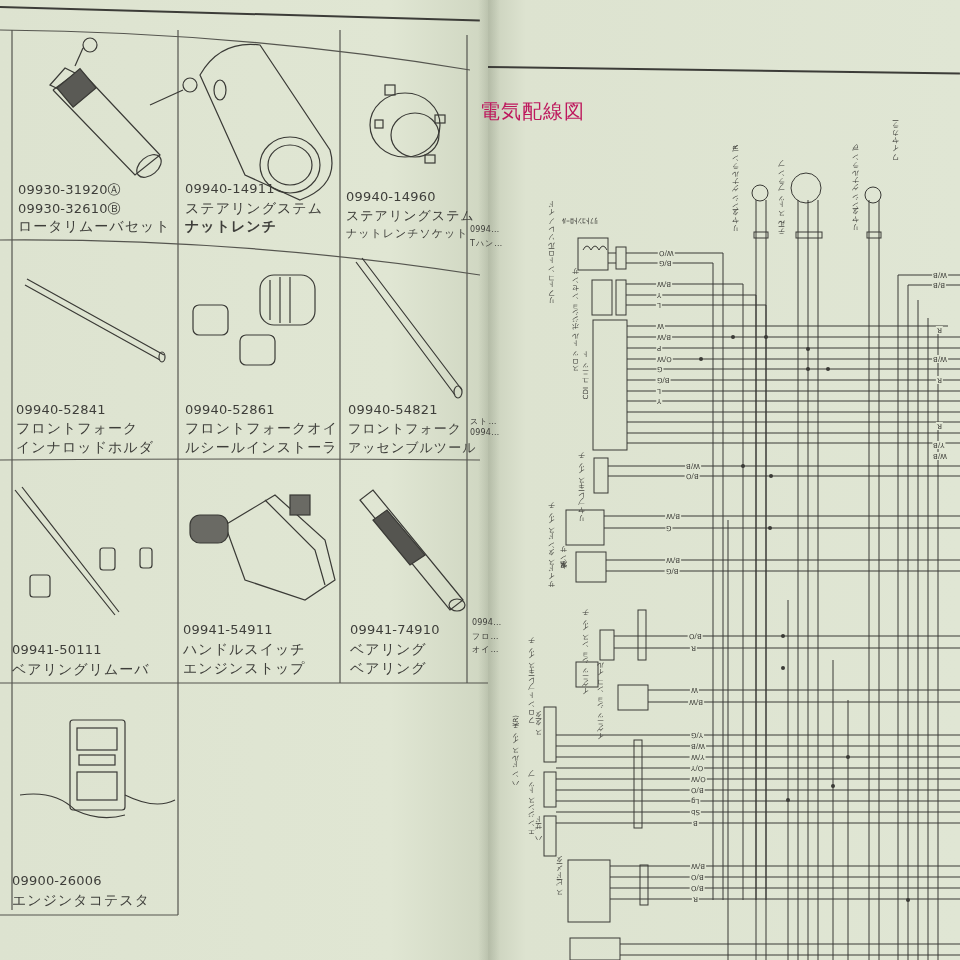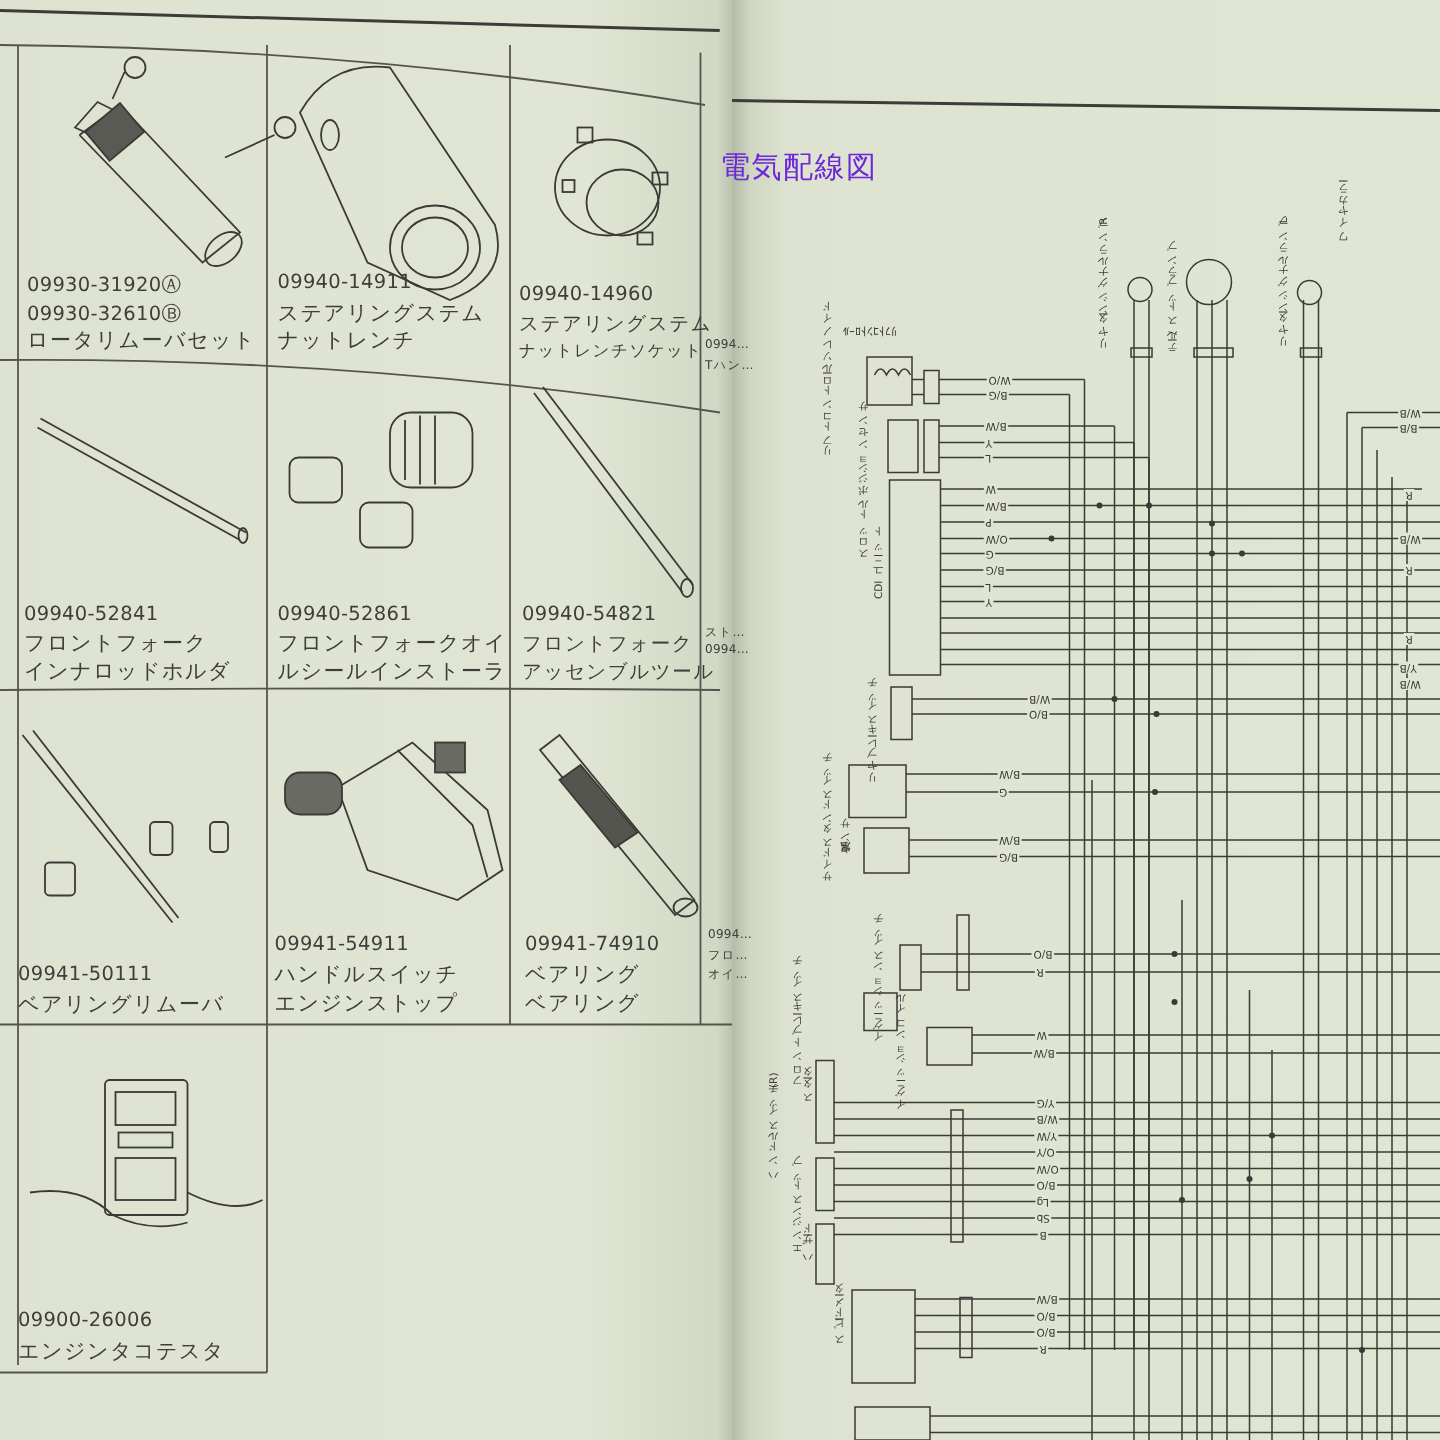--- a/index.html
+++ b/index.html
@@ -3,21 +3,21 @@
 <meta charset="utf-8">
 <style>
   html,body{margin:0;padding:0;}
   body{width:960px;height:960px;overflow:hidden;background:#d9dfcc;font-family:"DejaVu Sans",sans-serif;position:relative;color:#3a3a36;}
   .page-left{position:absolute;left:0;top:0;width:488px;height:960px;background:linear-gradient(90deg,#dde3d0 0%,#e0e6d3 80%,#cfd6c1 100%);}
   .page-right{position:absolute;left:488px;top:0;width:472px;height:960px;background:linear-gradient(90deg,#c9d0bb 0%,#dde3d0 8%,#e0e6d4 100%);}
   .gutter{position:absolute;left:478px;top:0;width:22px;height:960px;background:linear-gradient(90deg,rgba(0,0,0,0) 0%,rgba(90,100,80,0.18) 50%,rgba(0,0,0,0) 100%);}
   .top-rule{position:absolute;left:0;top:6px;width:480px;height:2px;background:#3c3c38;transform:rotate(1.6deg);transform-origin:left;}
   .tool-code{position:absolute;left:6px;font-size:13px;color:#3e3e3a;white-space:nowrap;letter-spacing:0.2px;}
   .tool-name{position:absolute;left:6px;font-size:14px;color:#3e3e3a;white-space:nowrap;letter-spacing:1px;}
-  .right-title{position:absolute;left:480px;top:98px;font-size:20px;color:#6d28d9;font-family:"DejaVu Serif",serif;letter-spacing:1px;}
+  .right-title{position:absolute;left:480px;top:98px;font-size:20px;color:#be185d;font-family:"DejaVu Serif",serif;letter-spacing:1px;}
   .right-top-rule{position:absolute;left:488px;top:66px;width:472px;height:2px;background:#3c3c38;transform:rotate(0.8deg);transform-origin:left;}
   .wlabel{position:absolute;font-size:7px;color:#3a3a36;background:#dfe5d2;padding:0 1px;line-height:8px;transform:rotate(180deg);}
   .vlabel{position:absolute;font-size:7px;color:#3a3a36;writing-mode:vertical-rl;transform:rotate(180deg);line-height:8px;}
 </style>
 </head>
 <body>
 
 <div class="page-left"></div>
 <div class="page-right"></div>
 <div class="gutter"></div>
@@ -107,21 +107,21 @@
     </g>
   </g>
 </svg>
 
 <div class="tool-code" style="left:18px;top:181px;">09930-31920Ⓐ</div>
 <div class="tool-code" style="left:18px;top:200px;">09930-32610Ⓑ</div>
 <div class="tool-name" style="left:18px;top:218px;">ロータリムーバセット</div>
 
 <div class="tool-code" style="left:185px;top:181px;">09940-14911</div>
 <div class="tool-name" style="left:185px;top:200px;">ステアリングステム</div>
-<div class="tool-name" style="left:185px;top:218px;">ナットレンチ</div>
+<div class="tool-name" style="left:185px;top:218px;font-weight:bold;">ナットレンチ</div>
 
 <div class="tool-code" style="left:346px;top:189px;">09940-14960</div>
 <div class="tool-name" style="left:346px;top:207px;font-size:13px;">ステアリングステム</div>
 <div class="tool-name" style="left:346px;top:226px;font-size:11px;">ナットレンチソケット</div>
 
 <div class="tool-code" style="left:470px;top:225px;font-size:8px;">0994…</div>
 <div class="tool-name" style="left:470px;top:238px;font-size:8px;">Tハン…</div>
 
 <div class="tool-code" style="left:16px;top:402px;">09940-52841</div>
 <div class="tool-name" style="left:16px;top:420px;">フロントフォーク</div>

